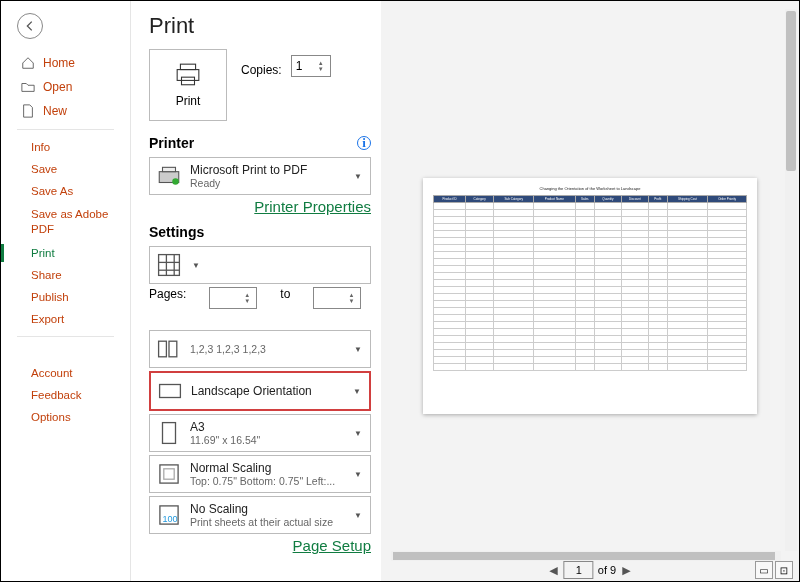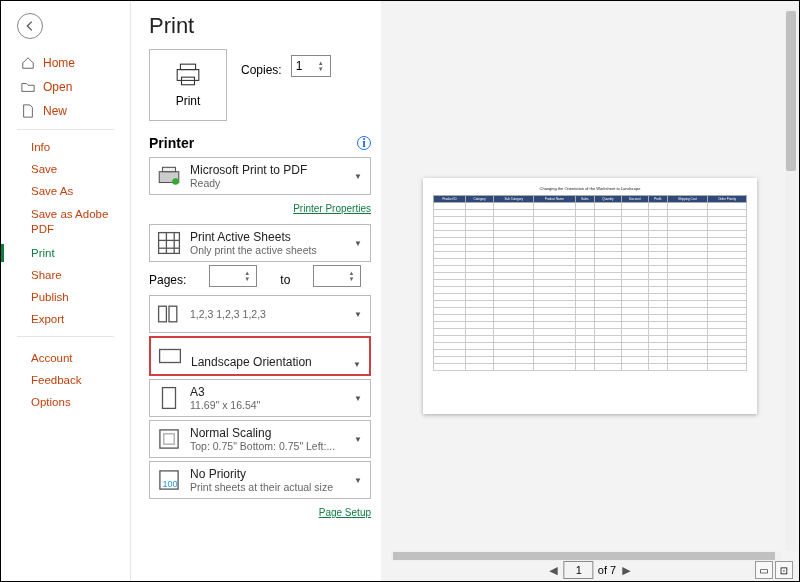--- a/index.html
+++ b/index.html
@@ -24,29 +24,29 @@
 .printer-big { width: 26px; height: 26px; }
 .copies-row { display: flex; align-items: flex-end; gap: 9px; font-size: 12px; padding-top: 6px; }
 .copies-input { width: 40px; height: 22px; border: 1px solid #888; padding: 0 4px; font-size: 12px; position: relative; display: flex; align-items: center; }
 .spinner { width: 8px; display: flex; flex-direction: column; margin-left: auto; }
 .spinner div { height: 6px; font-size: 6px; line-height: 6px; color: #666; cursor: pointer; }
 
 .section-head { font-size: 14px; font-weight: 600; margin: 4px 0 6px; display: flex; align-items: center; justify-content: space-between; gap: 32px; }
 .info-icon { color: #1a73e8; font-size: 13px; font-weight: bold; border: 1px solid #1a73e8; border-radius: 50%; width: 14px; height: 14px; display: inline-flex; align-items: center; justify-content: center; cursor: pointer; font-family: serif; }
 
 .setting-box { border: 1px solid #bbb; padding: 5px 6px; margin-bottom: 3px; display: flex; align-items: center; gap: 8px; cursor: pointer; min-height: 38px; position: relative; }
-.setting-box.highlight { border: 2px solid #d13f3f; align-items: flex-end; }
+.setting-box.highlight { border: 2px solid #d13f3f; }
 .setting-icon { width: 26px; height: 26px; flex-shrink: 0; display: flex; align-items: center; justify-content: center; }
 .setting-text { flex: 1; overflow: hidden; }
 .setting-text .l1 { font-size: 12px; color: #222; white-space: nowrap; }
 .setting-text .l2 { font-size: 10.5px; color: #666; white-space: nowrap; overflow: hidden; text-overflow: ellipsis; }
 .drop-arrow { font-size: 8px; color: #555; padding: 0 2px; }
 .link-row { text-align: right; margin: 2px 0 8px; }
-.link { color: #107c41; font-size: 10px; text-decoration: underline; cursor: pointer; }
-.pages-row { display: flex; align-items: flex-end; gap: 23px; font-size: 12px; margin-bottom: 8px; }
+.link { color: #107c41; font-size: 15px; text-decoration: underline; cursor: pointer; }
+.pages-row { display: flex; align-items: flex-start; gap: 23px; font-size: 12px; margin-bottom: 21px; }
 .pages-input { width: 48px; height: 22px; border: 1px solid #888; display: flex; align-items: center; padding: 0 4px; }
 
 .preview-area { flex: 1; background: #f3f3f3; position: relative; display: flex; flex-direction: column; }
 .preview-canvas { flex: 1; display: flex; align-items: center; justify-content: center; padding: 20px 20px 10px; }
 .page-prev { background: #fff; width: 334px; height: 236px; box-shadow: 0 1px 4px rgba(0,0,0,0.3); padding: 8px 10px; }
 .prev-title { text-align: center; font-size: 4px; margin-bottom: 4px; color: #222; }
 .prev-table { width: 100%; border-collapse: collapse; }
 .prev-table th { background: #2f4a7a; color: #fff; font-size: 3px; padding: 1px; border: 0.5px solid #aaa; font-weight: normal; }
 .prev-table td { font-size: 3px; padding: 1px 2px; border: 0.5px solid #ccc; height: 7px; }
 .prev-table td.num { text-align: right; }
@@ -117,21 +117,21 @@
           <span>Share</span>
         </div>
       <div class="nav-item sub">
           <span>Publish</span>
         </div>
       <div class="nav-item sub">
           <span>Export</span>
         </div>
     </div>
     <div class="nav-sep"></div>
-    <div class="nav-sec" style="margin-top:4px">
+    <div class="nav-sec" style="margin-top:19px">
       <div class="nav-item sub">
           <span>Account</span>
         </div>
       <div class="nav-item sub">
           <span>Feedback</span>
         </div>
       <div class="nav-item sub">
           <span>Options</span>
         </div>
     </div>
@@ -174,34 +174,33 @@
             </svg>
           </div>
         <div class="setting-text">
             <div class="l1">Microsoft Print to PDF</div>
             <div class="l2">Ready</div>
           </div>
         <div class="drop-arrow">▼</div>
       </div>
       <div class="link-row"><span class="link">Printer Properties</span></div>
 
+      <div class="section-head">
+          <span>Settings</span>
+        </div>
       <div class="setting-box">
         <div class="setting-icon">
             <svg viewBox="0 0 20 20">
               <rect x="2" y="2" width="16" height="16" stroke="#555" fill="none"></rect>
               <line x1="2" y1="8" x2="18" y2="8" stroke="#555"></line>
               <line x1="2" y1="14" x2="18" y2="14" stroke="#555"></line>
               <line x1="8" y1="2" x2="8" y2="18" stroke="#555"></line>
               <line x1="14" y1="2" x2="14" y2="18" stroke="#555"></line>
             </svg>
           </div>
-        <div class="setting-text">
-            <div class="l1">Print Active Sheets</div>
-            <div class="l2">Only print the active sheets</div>
-          </div>
         <div class="drop-arrow">▼</div>
       </div>
       <div class="pages-row">
         <span>Pages:</span>
         <div class="pages-input">
             <div class="spinner" style="margin-left:auto">
               <div>▲</div>
               <div>▼</div>
             </div>
           </div>
@@ -262,21 +261,21 @@
         <div class="drop-arrow">▼</div>
       </div>
       <div class="setting-box">
         <div class="setting-icon">
             <svg viewBox="0 0 20 20">
               <rect x="3" y="3" width="14" height="14" stroke="#555" fill="none"></rect>
               <text x="5" y="15" font-size="7" fill="#29d">100</text>
             </svg>
           </div>
         <div class="setting-text">
-            <div class="l1">No Priority</div>
+            <div class="l1">No Scaling</div>
             <div class="l2">Print sheets at their actual size</div>
           </div>
         <div class="drop-arrow">▼</div>
       </div>
       <div class="link-row"><span class="link">Page Setup</span></div>
     </div>
 
     <div class="preview-area">
       <div class="preview-canvas">
         <div class="page-prev">
@@ -593,21 +592,21 @@
           <div class="thumb"></div>
         </div>
       <div class="scroll-h">
           <div class="thumb"></div>
         </div>
       <div class="page-nav">
         <span class="arrow">◀</span>
         <div class="page-num-box">
             <span>1</span>
           </div>
-        <span>of 7</span>
+        <span>of 9</span>
         <span class="arrow">▶</span>
       </div>
       <div class="zoom-ctrl">
         <div class="zb">▭</div>
         <div class="zb">⊡</div>
       </div>
     </div>
   </div>
 </div>
 

